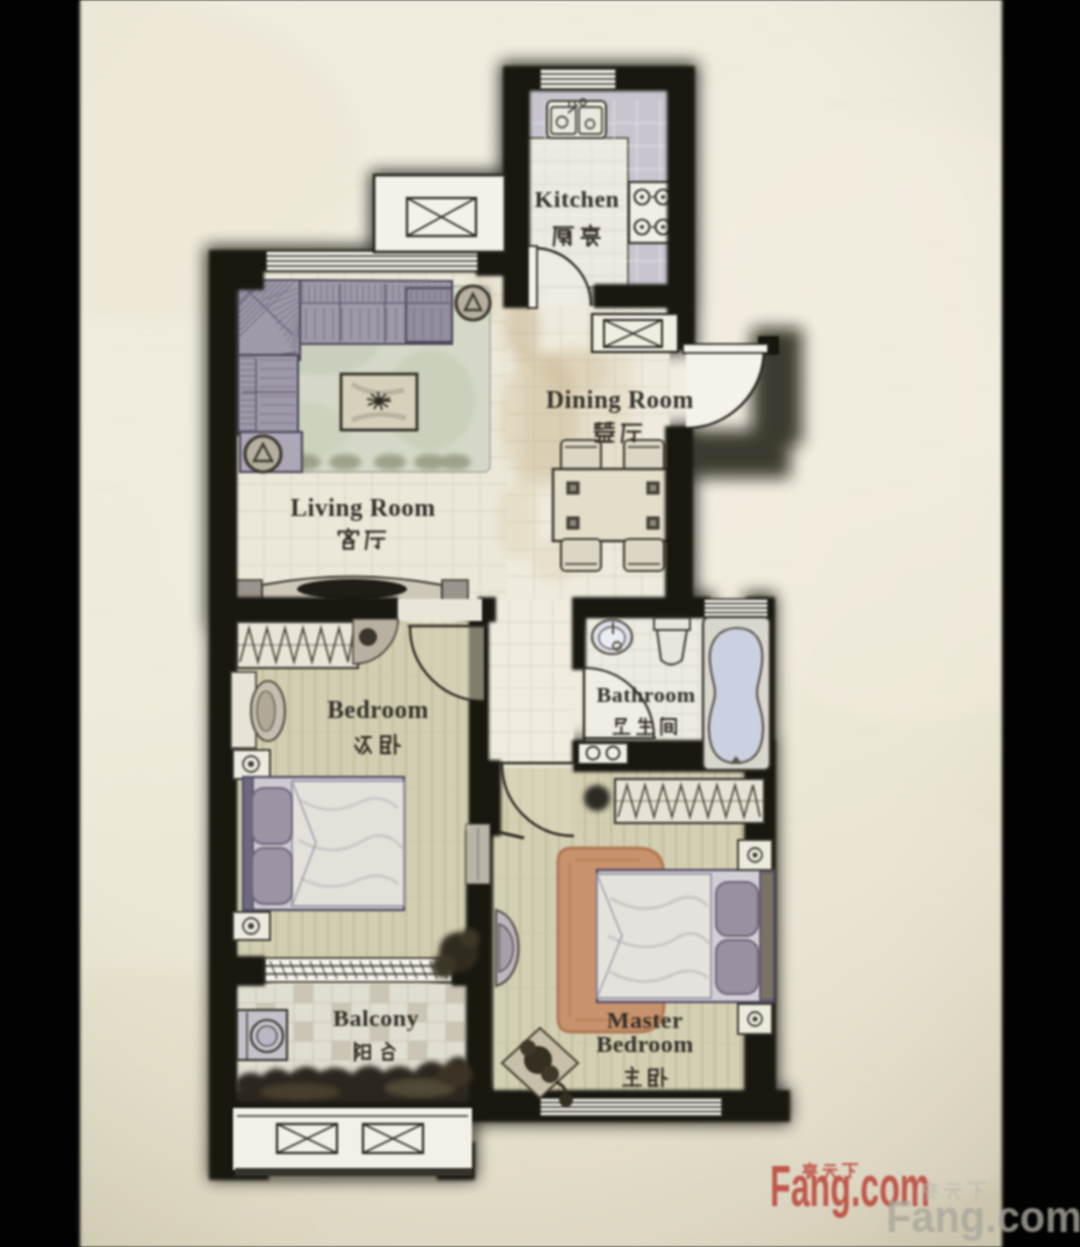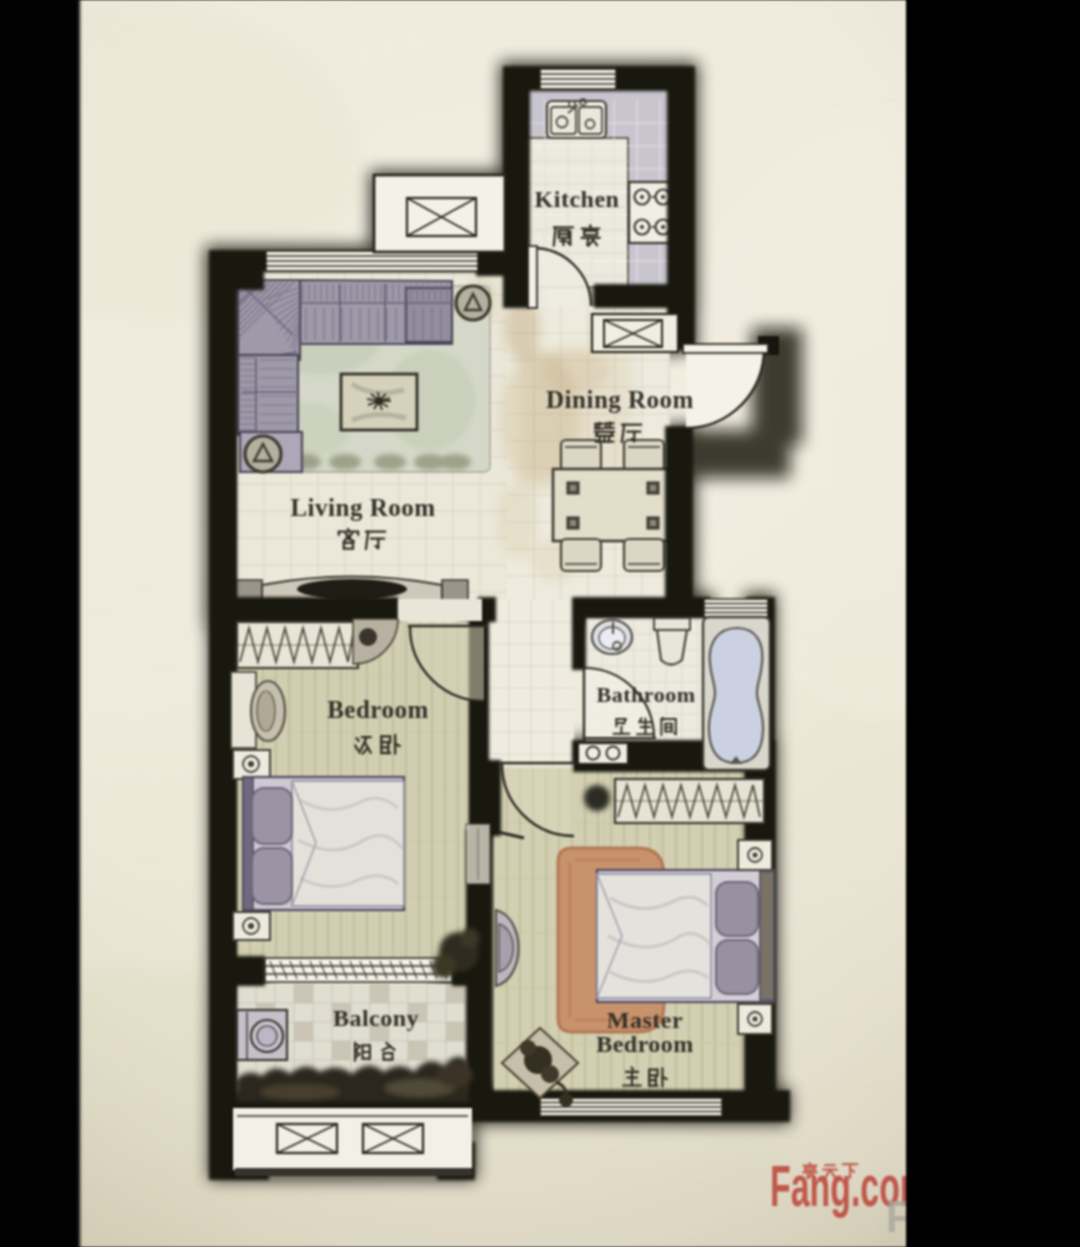--- a/index.html
+++ b/index.html
@@ -1,16 +1,16 @@
 <!DOCTYPE html>
 <html><head>
 <meta charset="utf-8">
 <style>
 html,body{margin:0;padding:0;background:#000;}
-#ph{width:906px;height:1247px;overflow:hidden;position:relative;filter:blur(0.9px) saturate(0.93) contrast(0.985);}
+#ph{width:1080px;height:1247px;overflow:hidden;position:relative;filter:blur(0.9px) saturate(0.93) contrast(0.985);}
 </style>
 </head>
 <body>
 <div id="ph">
 <svg width="1080" height="1247" viewBox="0 0 1080 1247" style="display:block">
 <defs>
 <filter id="b1" x="-30%" y="-30%" width="160%" height="160%">
           <feGaussianBlur stdDeviation="1.5"></feGaussianBlur>
         </filter>
 <filter id="b2" x="-40%" y="-40%" width="180%" height="180%">

